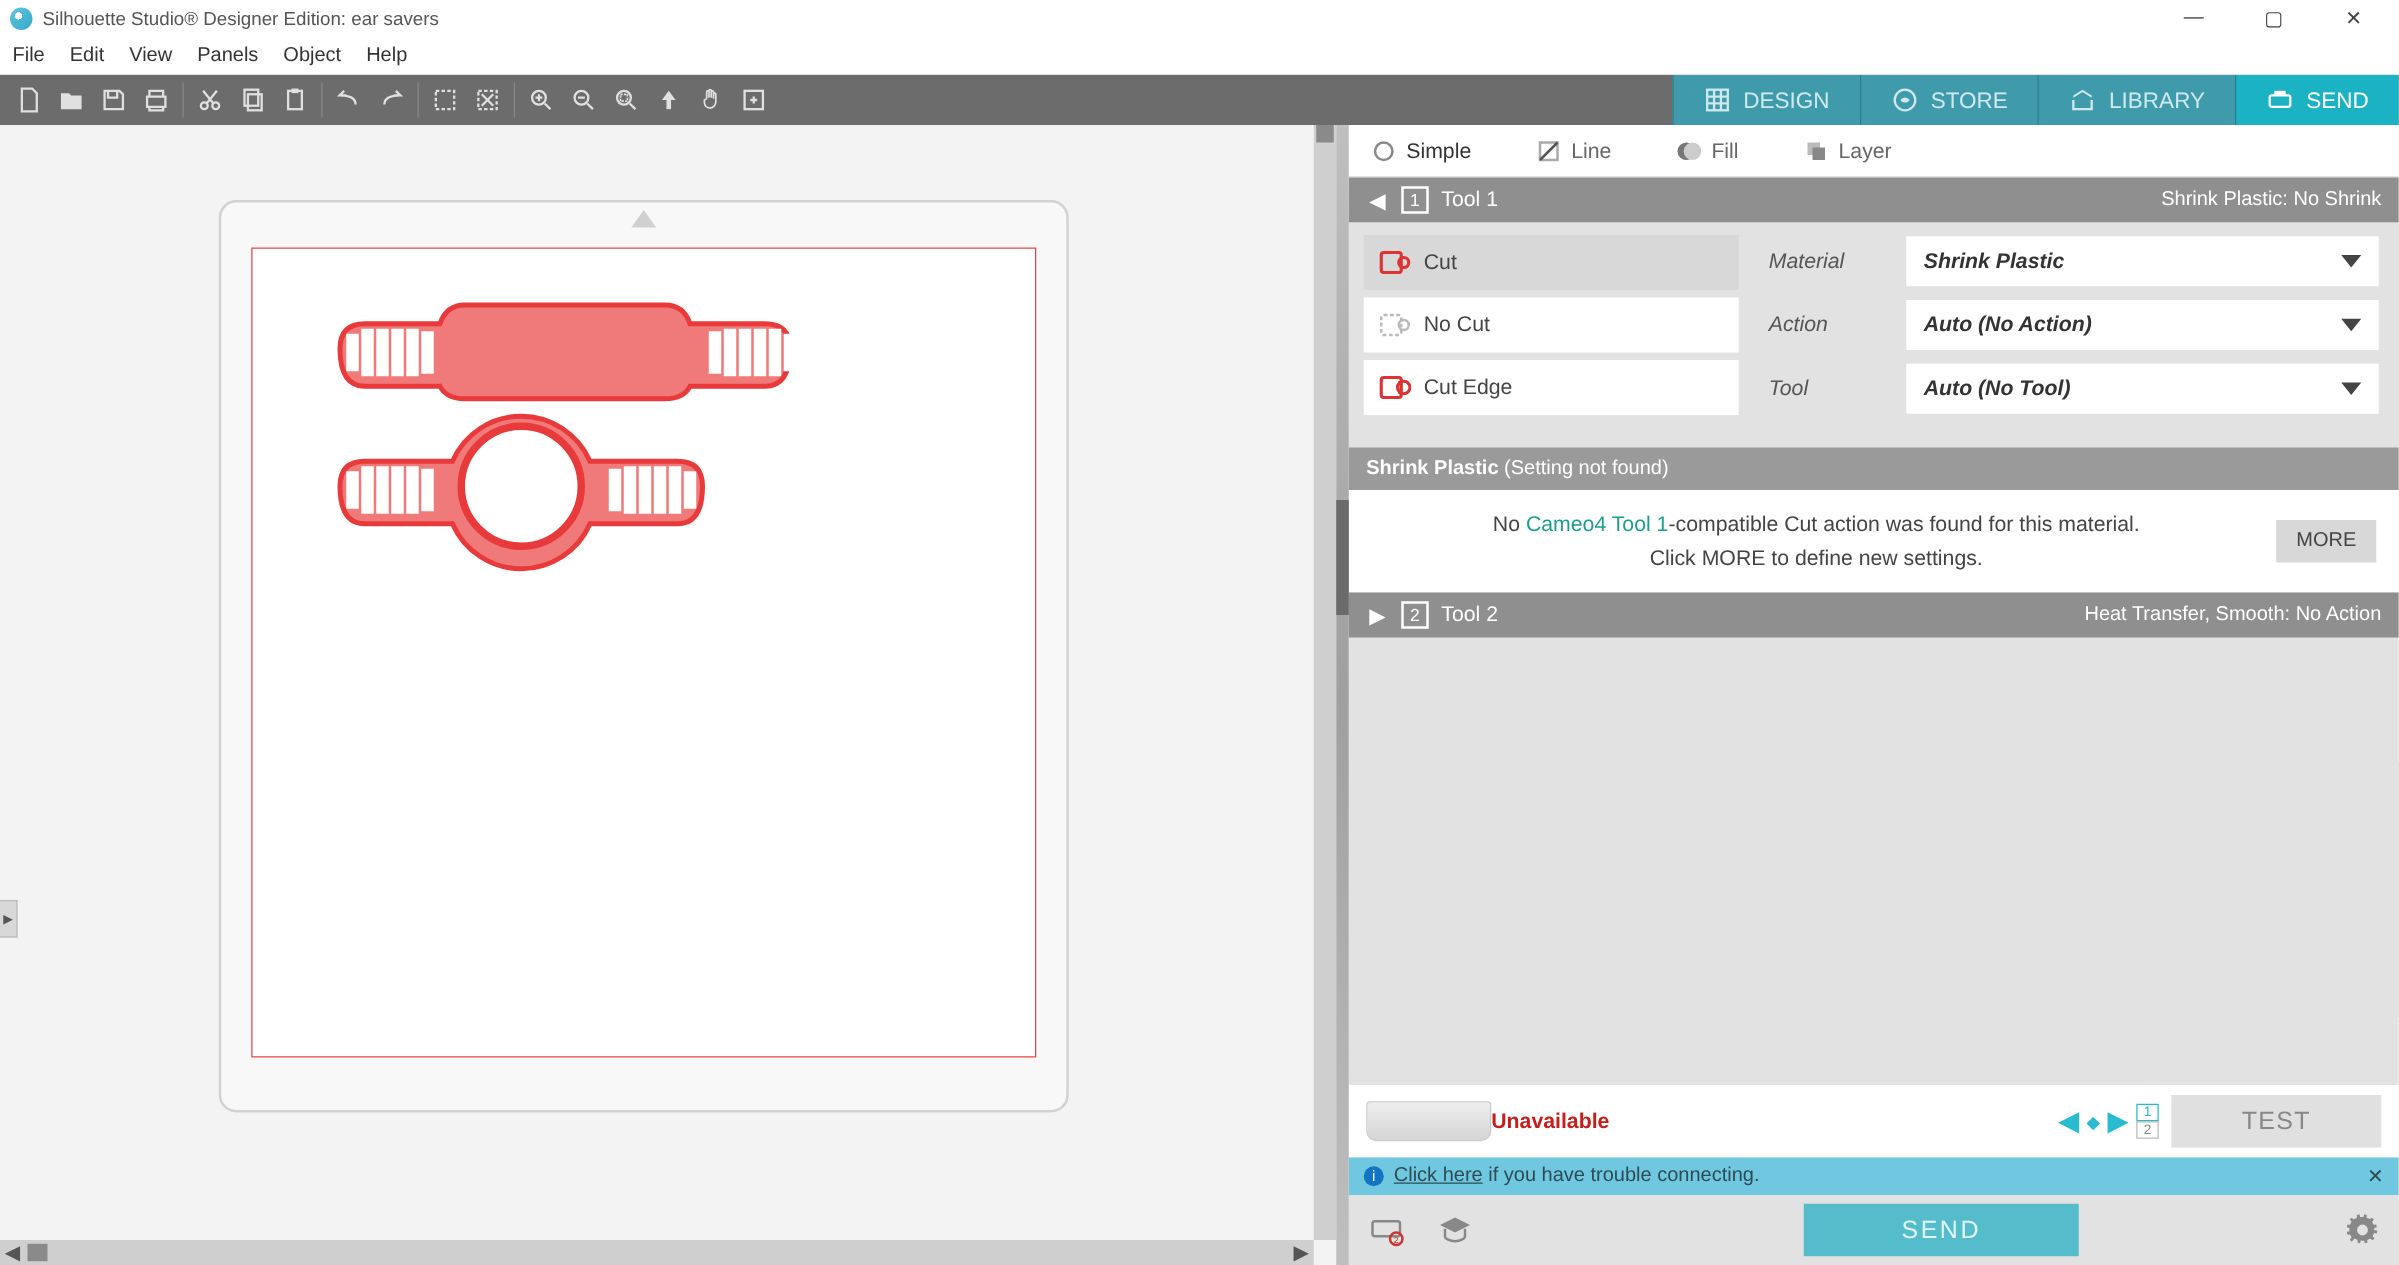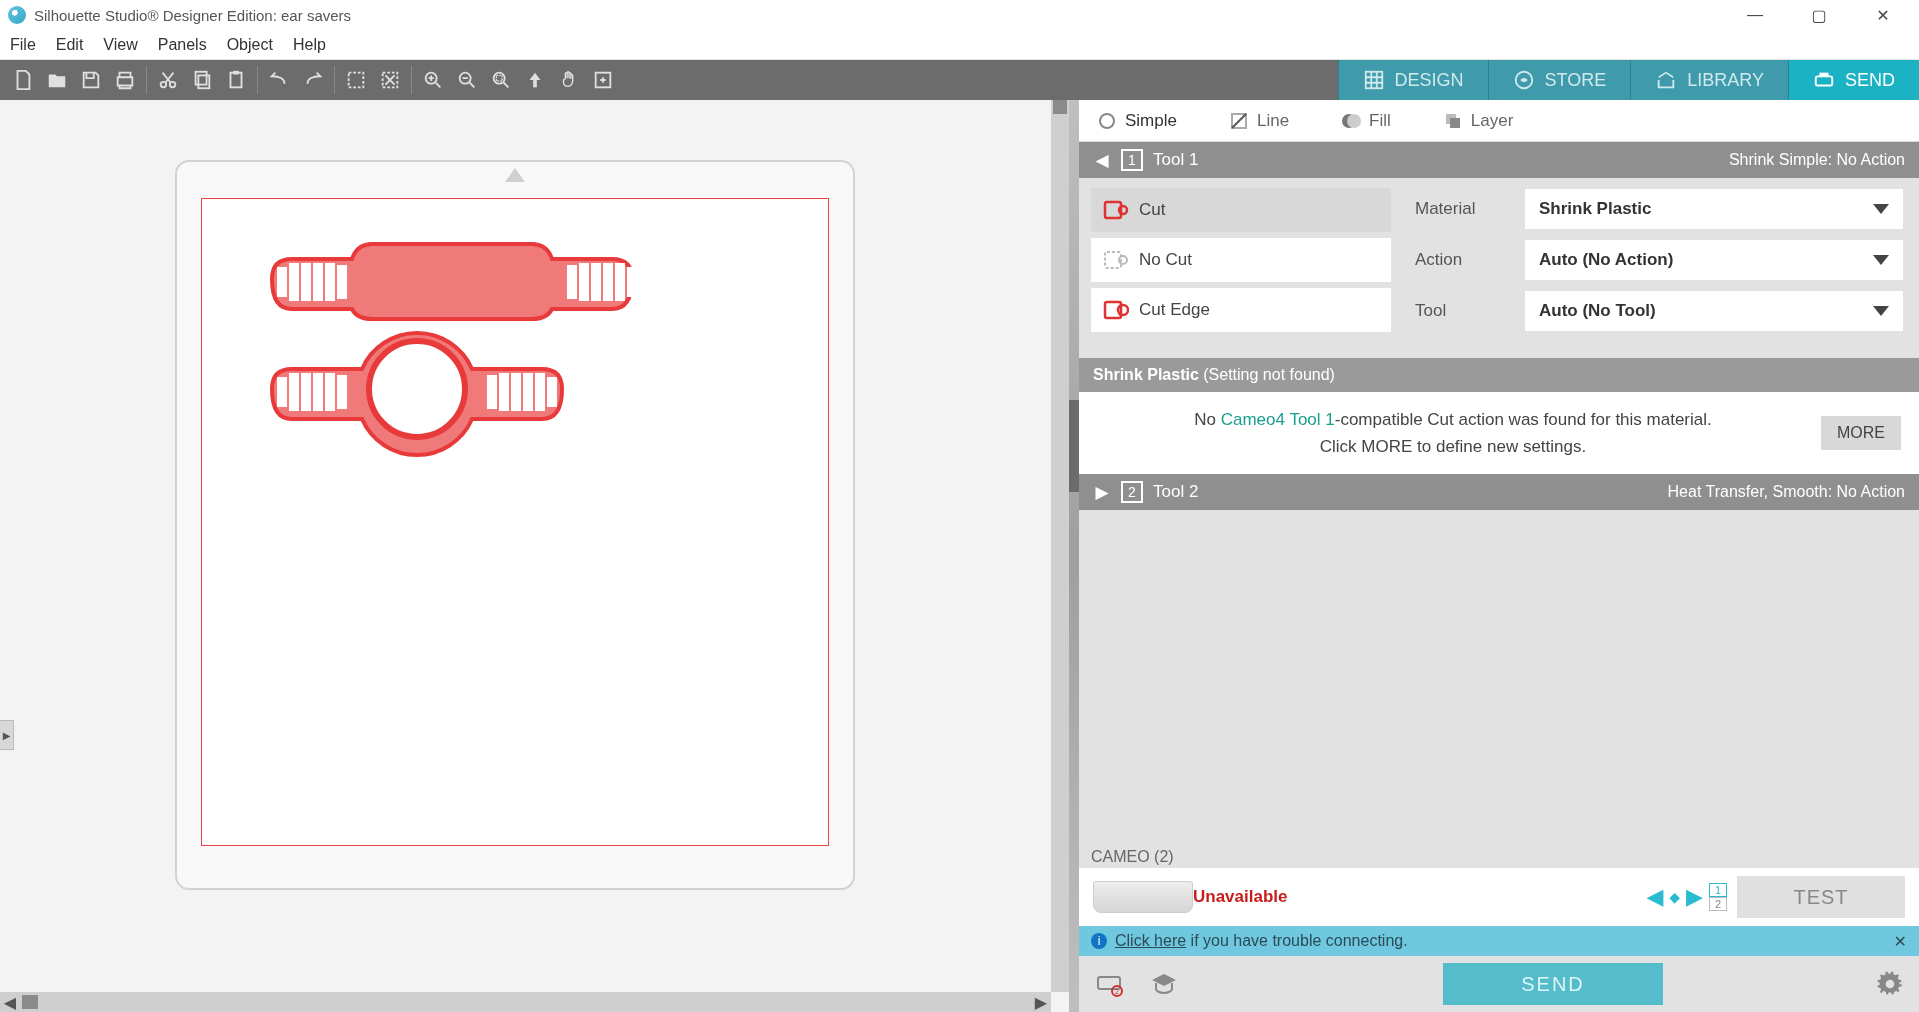--- a/index.html
+++ b/index.html
@@ -61,21 +61,21 @@
 .tool-header .chev { width:18px; display:inline-flex; justify-content:center;}
 .tool-header .numbox { width:22px;height:22px; border:2px solid #fff; display:flex; align-items:center; justify-content:center; font-size:14px;}
 .tool-header .right-label { margin-left:auto; font-size:16px;}
 
 .tool1-body { background:#e2e2e2; padding:10px 12px 0 12px; }
 .cut-grid { display:flex; gap:24px; }
 .cut-options { width:300px; display:flex; flex-direction:column; gap:6px;}
 .cut-opt { height:44px; background:#fff; display:flex; align-items:center; gap:10px; padding:0 12px; font-size:17px; color:#444; cursor:pointer;}
 .cut-opt.selected { background:#d8d8d8; }
 .cut-opt .ic { width:26px; height:22px; }
-.settings-col { flex:1; display:grid; grid-template-columns: 110px 1fr; row-gap:10px; align-items:center; font-size:17px; color:#555; padding-right:4px;}
+.settings-col { flex:1; display:grid; grid-template-columns: 110px 1fr; row-gap:10px; align-items:center; font-size:17px; color:#555; padding-right:4px;font-style:italic;}
 .dropdown { height:40px; background:#fff; display:flex; align-items:center; justify-content:space-between; padding:0 14px; font-weight:600; color:#333; cursor:pointer;}
 .dropdown .chev2 { width:0;height:0;border-left:8px solid transparent; border-right:8px solid transparent; border-top:10px solid #444;}
 
 .setting-banner { margin:26px -12px 0 -12px; background:#9a9a9a; color:#fff; padding:8px 14px; font-size:16px;}
 .setting-banner b { font-weight:700; }
 
 .info-box { background:#fff; margin:0 -12px; padding:14px 18px 14px 18px; display:flex; align-items:center;}
 .info-text { flex:1; text-align:center; font-size:17px; color:#444; line-height:1.6;}
 .info-text .green { color:#1a9f8e; }
 .more-btn { width:80px; height:34px; background:#d8d8d8; margin-left:12px; font-size:16px; color:#444; display:flex; align-items:center; justify-content:center; cursor:pointer;}
@@ -356,21 +356,21 @@
               <rect x="7" y="7" width="10" height="10" fill="#888"></rect>
             </svg></span>
         <span>Layer</span>
       </div>
     </div>
 
     <div class="tool-header">
       <span class="chev">◀</span>
       <span class="numbox">1</span>
       <span>Tool 1</span>
-      <span class="right-label">Shrink Simple: No Action</span>
+      <span class="right-label">Shrink Plastic: No Shrink</span>
     </div>
 
     <div class="tool1-body">
       <div class="cut-grid">
         <div class="cut-options">
           <div class="cut-opt selected">
             <svg class="ic" viewBox="0 0 26 22">
                 <rect x="2" y="3" width="16" height="16" rx="2" fill="none" stroke="#d33" stroke-width="2.5"></rect>
                 <circle cx="20" cy="11" r="4" fill="none" stroke="#d33" stroke-width="2.5"></circle>
               </svg>
@@ -425,21 +425,20 @@
 
     <div class="tool-header collapsed">
       <span class="chev">▶</span>
       <span class="numbox">2</span>
       <span>Tool 2</span>
       <span class="right-label">Heat Transfer, Smooth: No Action</span>
     </div>
 
     <div class="spacer-fill"></div>
 
-    <div class="machine-row">CAMEO (2)</div>
     <div class="machine-box">
       <div class="machine-img"></div>
       <span class="status">Unavailable</span>
       <div class="nav">
         <span class="navarrow" style="font-size:22px">◀</span>
         <span class="navarrow" style="font-size:14px">◆</span>
         <span class="navarrow" style="font-size:22px">▶</span>
         <div class="numstack">
           <span class="on">1</span>
           <span>2</span>

